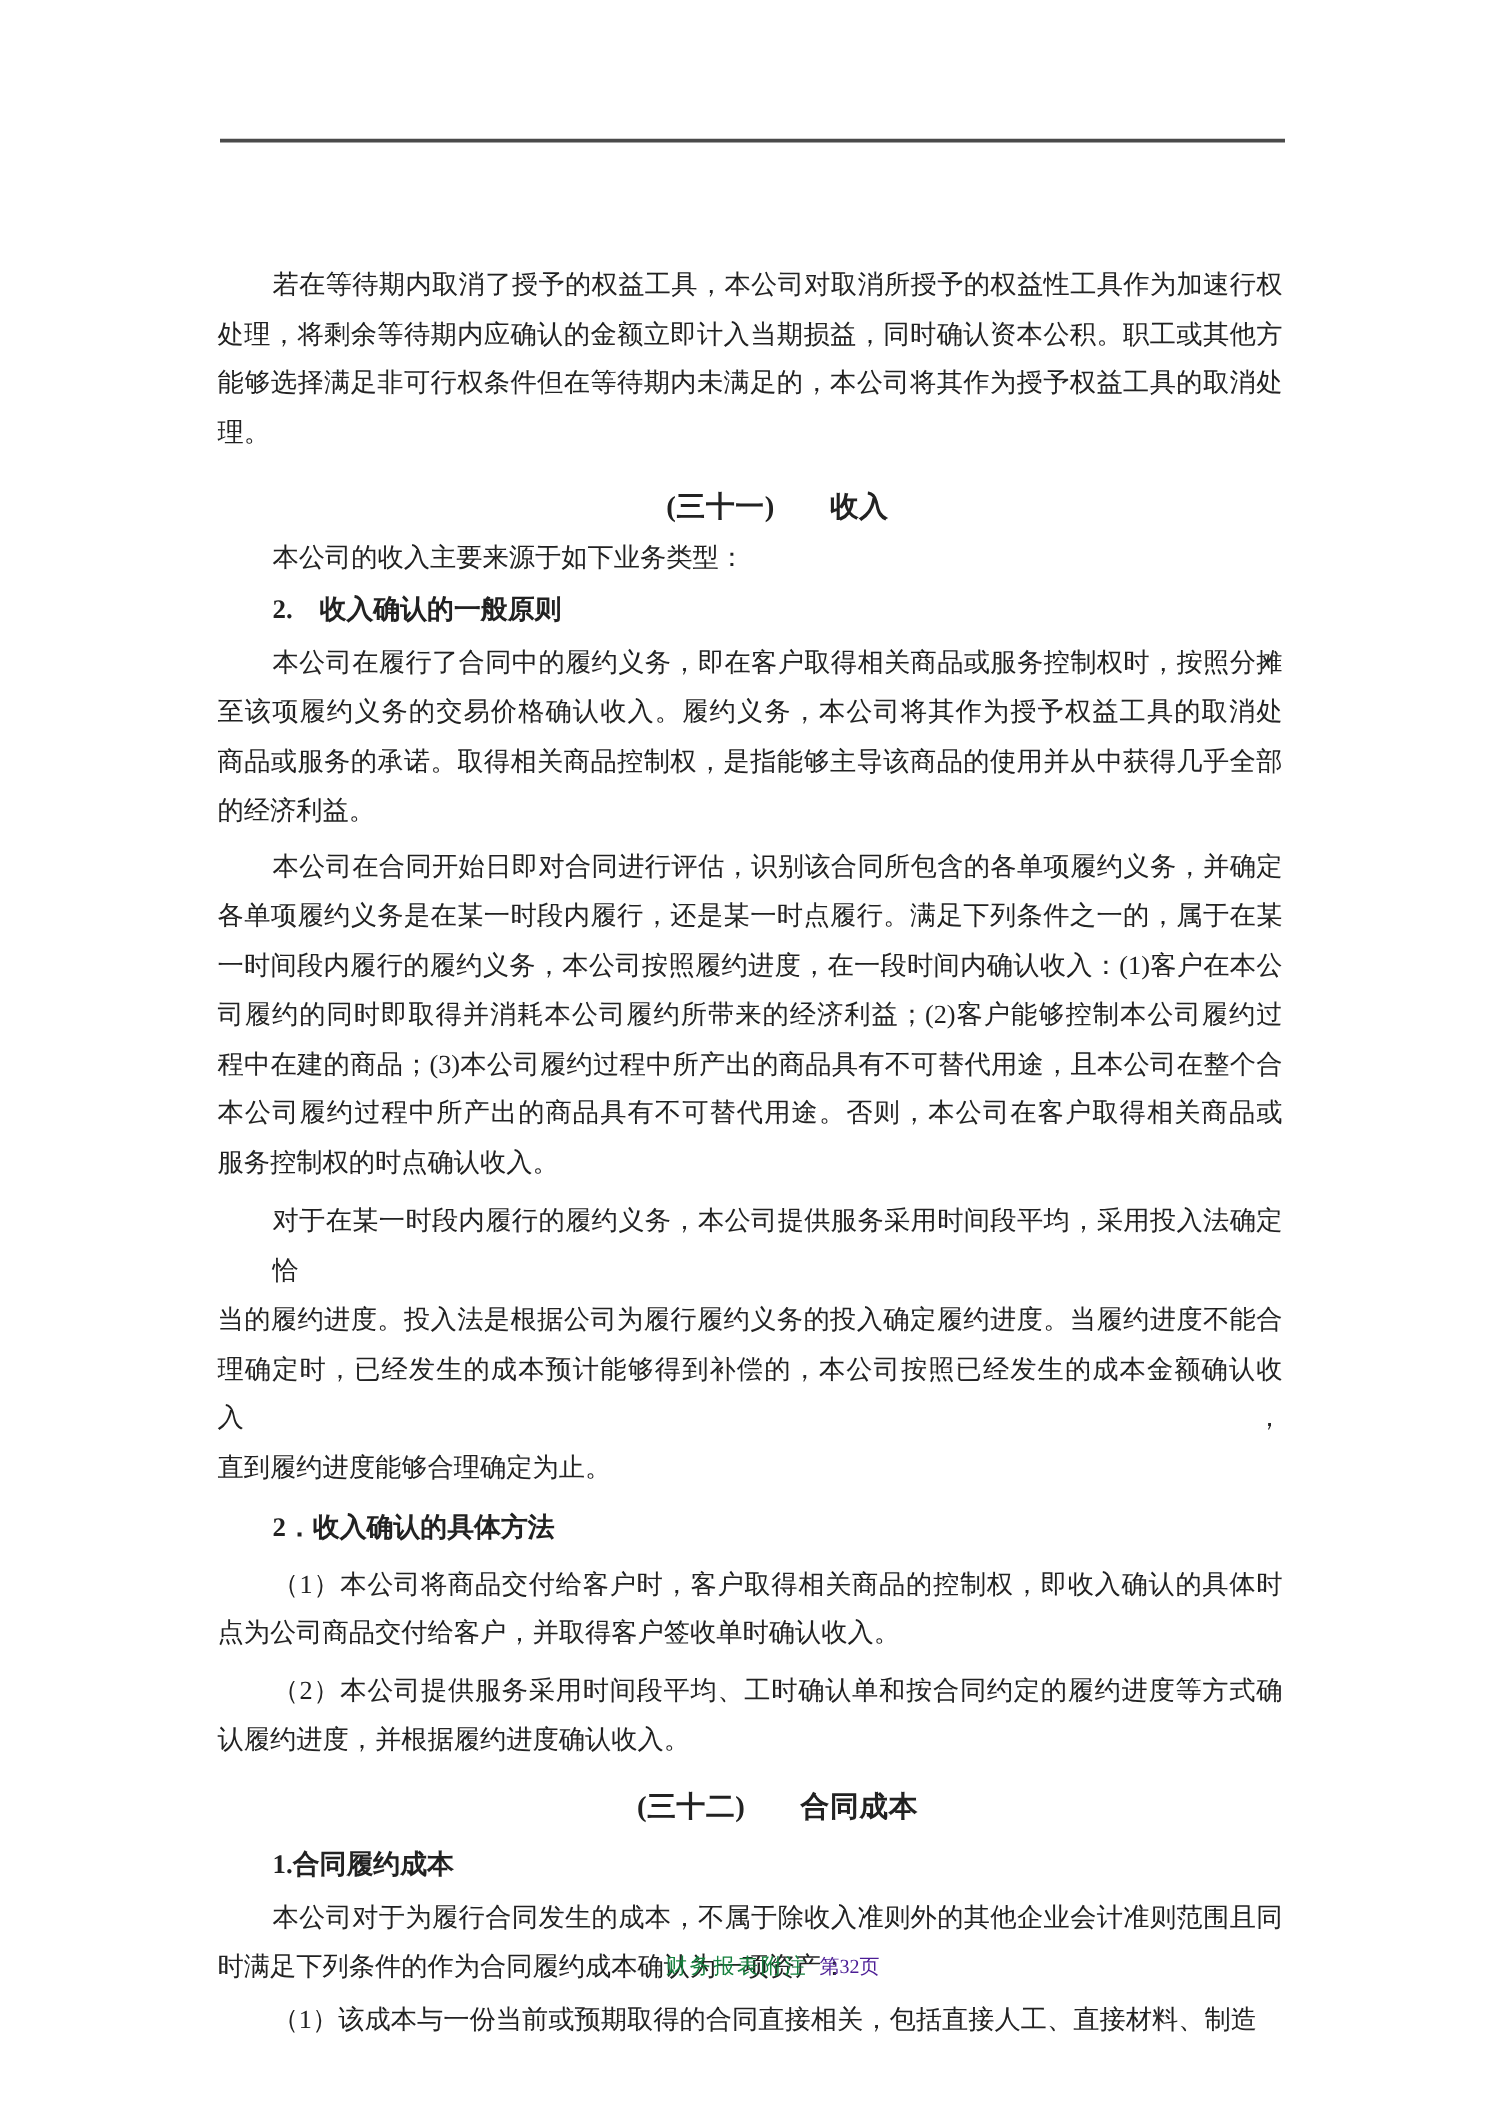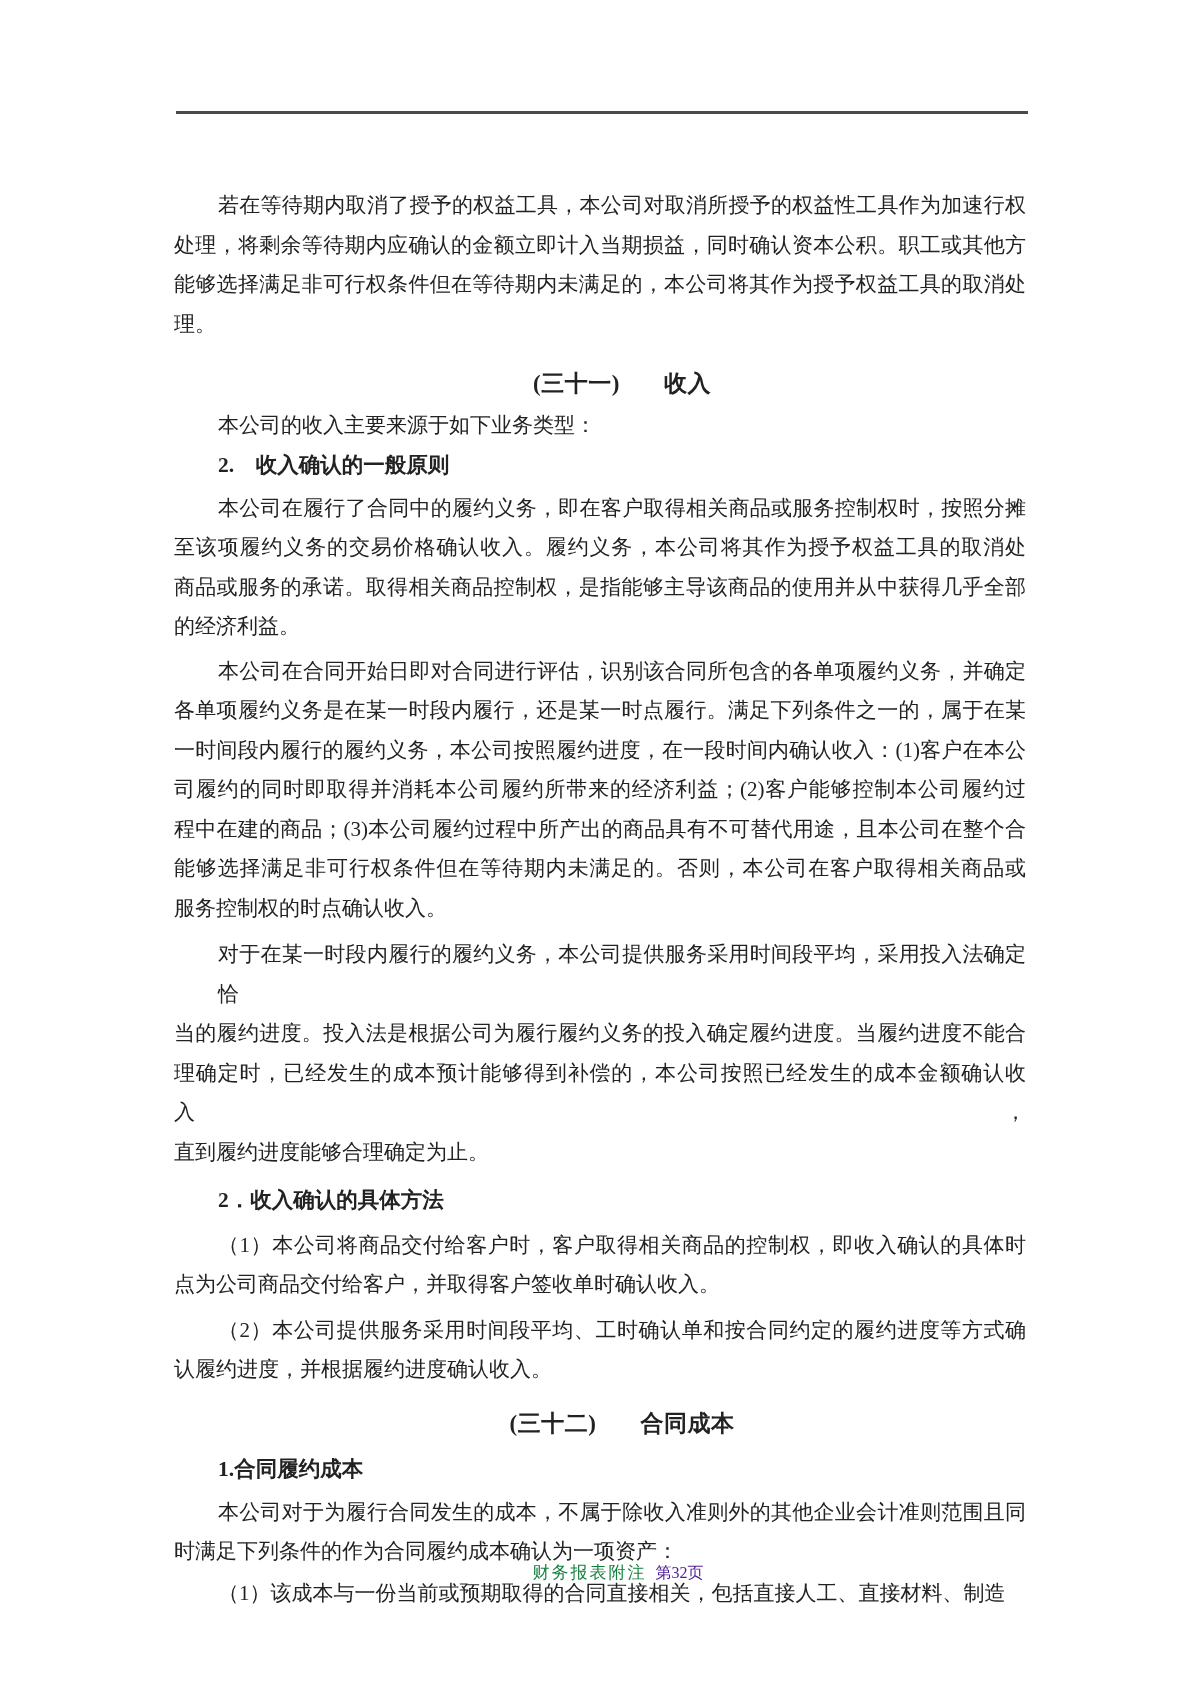--- a/index.html
+++ b/index.html
@@ -24,21 +24,21 @@
     position: absolute;
     left: 176px;
     top: 111px;
     width: 852px;
     height: 3px;
     background: #4a4a4a;
   }
   .content {
     position: absolute;
     left: 174px;
-    top: 186px;
+    top: 208px;
     width: 852px;
   }
   .blk { margin: 0; }
   .para {
     font-size: 21px;
     line-height: 39.5px;
   }
   .line {
     text-align: justify;
     text-align-last: justify;
@@ -106,21 +106,21 @@
         <div class="line">至该项履约义务的交易价格确认收入。履约义务，本公司将其作为授予权益工具的取消处</div>
         <div class="line">商品或服务的承诺。取得相关商品控制权，是指能够主导该商品的使用并从中获得几乎全部</div>
         <div class="line last">的经济利益。</div>
       </div>
       <div class="para blk" style="margin-top: 5px;">
         <div class="line ind">本公司在合同开始日即对合同进行评估，识别该合同所包含的各单项履约义务，并确定</div>
         <div class="line">各单项履约义务是在某一时段内履行，还是某一时点履行。满足下列条件之一的，属于在某</div>
         <div class="line">一时间段内履行的履约义务，本公司按照履约进度，在一段时间内确认收入：(1)客户在本公</div>
         <div class="line">司履约的同时即取得并消耗本公司履约所带来的经济利益；(2)客户能够控制本公司履约过</div>
         <div class="line">程中在建的商品；(3)本公司履约过程中所产出的商品具有不可替代用途，且本公司在整个合</div>
-        <div class="line">能够选择满足非可行权条件但在等待期内未满足的。否则，本公司在客户取得相关商品或</div>
+        <div class="line">本公司履约过程中所产出的商品具有不可替代用途。否则，本公司在客户取得相关商品或</div>
         <div class="line last">服务控制权的时点确认收入。</div>
       </div>
       <div class="para blk" style="margin-top: 7px;">
         <div class="line ind">对于在某一时段内履行的履约义务，本公司提供服务采用时间段平均，采用投入法确定恰</div>
         <div class="line">当的履约进度。投入法是根据公司为履行履约义务的投入确定履约进度。当履约进度不能合</div>
         <div class="line">理确定时，已经发生的成本预计能够得到补偿的，本公司按照已经发生的成本金额确认收入，</div>
         <div class="line last">直到履约进度能够合理确定为止。</div>
       </div>
       <div class="h2 blk" style="margin-top: 9px;">2．收入确认的具体方法</div>
       <div class="para blk" style="margin-top: 5px;">

